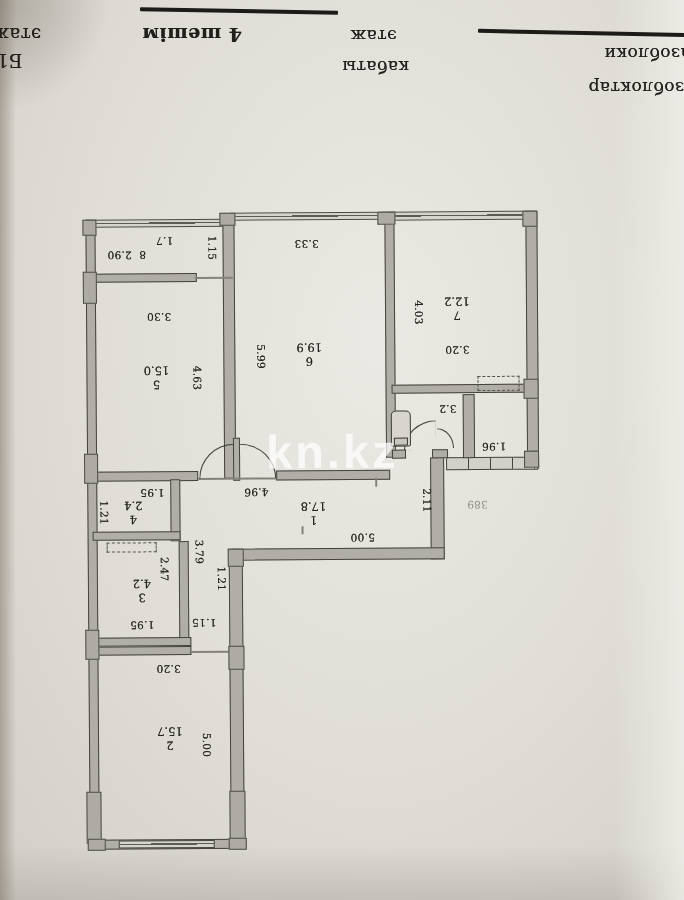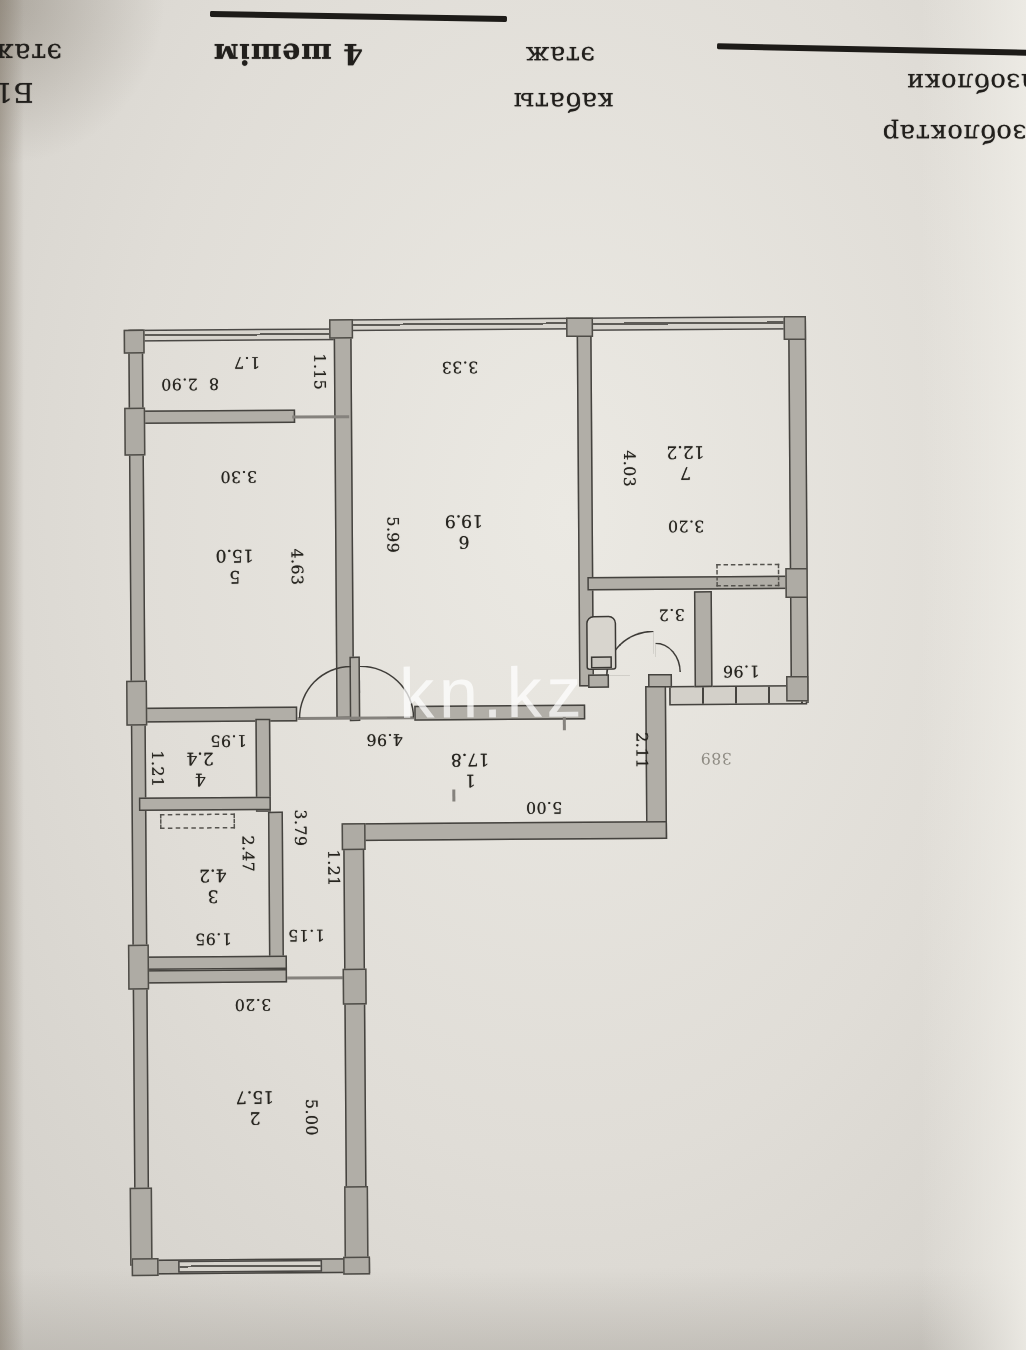--- a/index.html
+++ b/index.html
@@ -36,21 +36,21 @@
   .fixture{position:absolute;border:1.5px solid #3a3834;background:#d8d5ce;
            border-radius:5px 5px 2px 2px;box-sizing:border-box;}
   .fixture2{position:absolute;border:1.2px solid #3a3834;background:#c9c6bf;box-sizing:border-box;}
   .dim{position:absolute;font-size:10.5px;color:#26241f;white-space:pre;letter-spacing:.3px;
        text-shadow:0 0 .5px rgba(38,36,30,.75);}
   .dim.faded{color:#8f8c84;text-shadow:none;}
   .room{position:absolute;font-size:11.5px;color:#26241f;text-align:center;line-height:1.25;
         white-space:pre;transform:translate(-50%,-50%) rotate(180deg);
         text-shadow:0 0 .5px rgba(38,36,30,.75);}
   #watermark{position:absolute;left:266px;top:424px;font-family:"Liberation Sans",sans-serif;
-        font-weight:normal;font-size:47px;letter-spacing:3px;color:rgba(255,255,255,.72);margin-top:10px;}
+        font-weight:bold;font-size:47px;letter-spacing:3px;color:rgba(255,255,255,.72);}
 </style>
 </head>
 <body>
 
 <div class="hdr" style="left:-8px;top:24px;font-size:18px">этаж</div>
 <div class="hdr" style="left:-10px;top:50px;font-size:18px">Б1-</div>
 <div class="bar" style="left:140px;top:9px;width:198px;transform:rotate(1deg)"></div>
 <div class="hdr" style="left:142px;top:24px;font-size:19px;font-weight:bold">4 шешім</div>
 <div class="hdr" style="left:350px;top:26px">этаж</div>
 <div class="hdr" style="left:342px;top:57px">кабаты</div>

